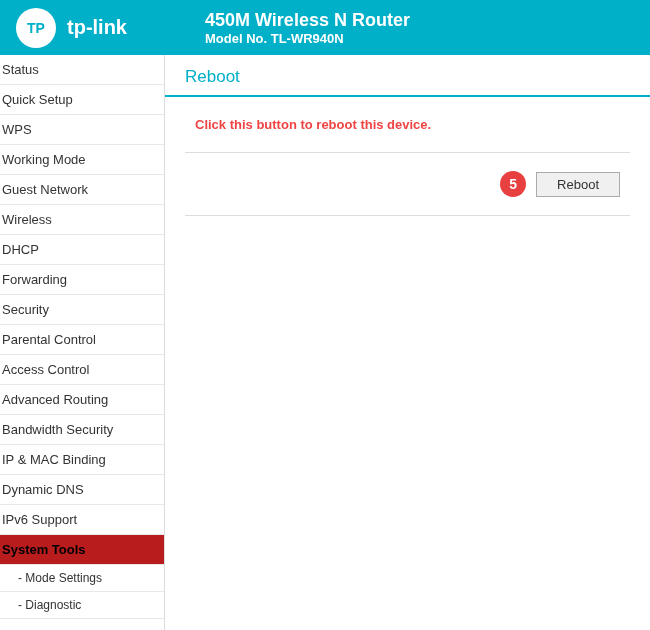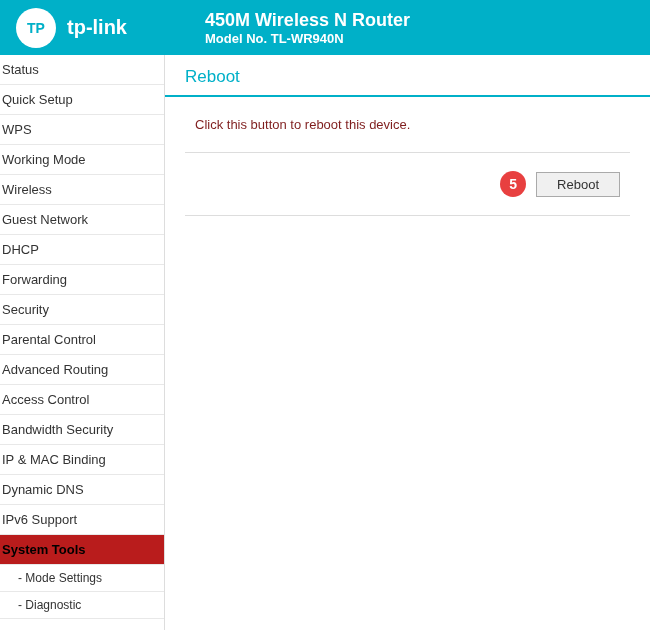--- a/index.html
+++ b/index.html
@@ -86,24 +86,25 @@
     }
     .page-header-title {
       font-size: 17px;
       color: #00b0c8;
       font-weight: normal;
     }
     .content-area {
       padding: 20px 20px;
     }
     .description-text {
-      color: #7f1d1d;
+      color: #ef4444;
       font-size: 13px;
       margin-bottom: 20px;
       margin-left: 10px;
+      font-weight: bold;
     }
     .divider {
       border: none;
       border-top: 1px solid #ddd;
       margin: 10px 0;
     }
     .reboot-row {
       display: flex;
       align-items: center;
       justify-content: flex-end;
@@ -149,28 +150,28 @@
   </div>
 </div>
 
 <div class="layout">
 
   <div class="sidebar">
     <div class="sidebar-item">Status</div>
     <div class="sidebar-item">Quick Setup</div>
     <div class="sidebar-item">WPS</div>
     <div class="sidebar-item">Working Mode</div>
+    <div class="sidebar-item">Guest Network</div>
     <div class="sidebar-item">Wireless</div>
-    <div class="sidebar-item">Guest Network</div>
     <div class="sidebar-item">DHCP</div>
     <div class="sidebar-item">Forwarding</div>
     <div class="sidebar-item">Security</div>
     <div class="sidebar-item">Parental Control</div>
+    <div class="sidebar-item">Access Control</div>
     <div class="sidebar-item">Advanced Routing</div>
-    <div class="sidebar-item">Access Control</div>
     <div class="sidebar-item">Bandwidth Security</div>
     <div class="sidebar-item">IP &amp; MAC Binding</div>
     <div class="sidebar-item">Dynamic DNS</div>
     <div class="sidebar-item">IPv6 Support</div>
     <div class="sidebar-item active">System Tools</div>
     <div class="sidebar-subitem">- Mode Settings</div>
     <div class="sidebar-subitem">- Diagnostic</div>
 
   </div>
 

